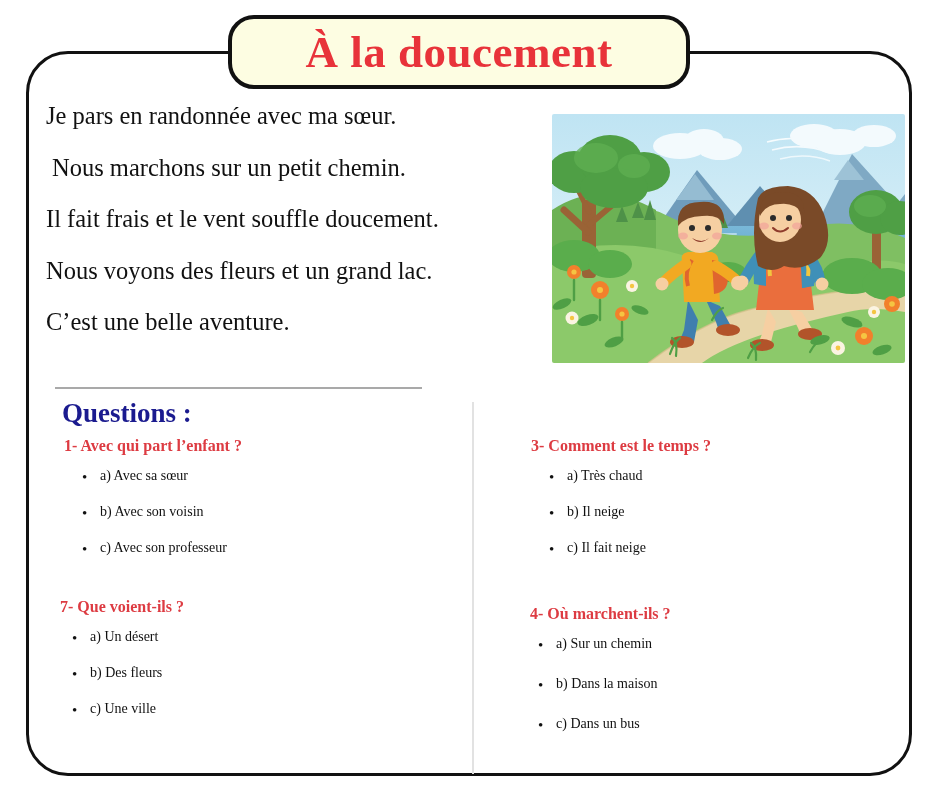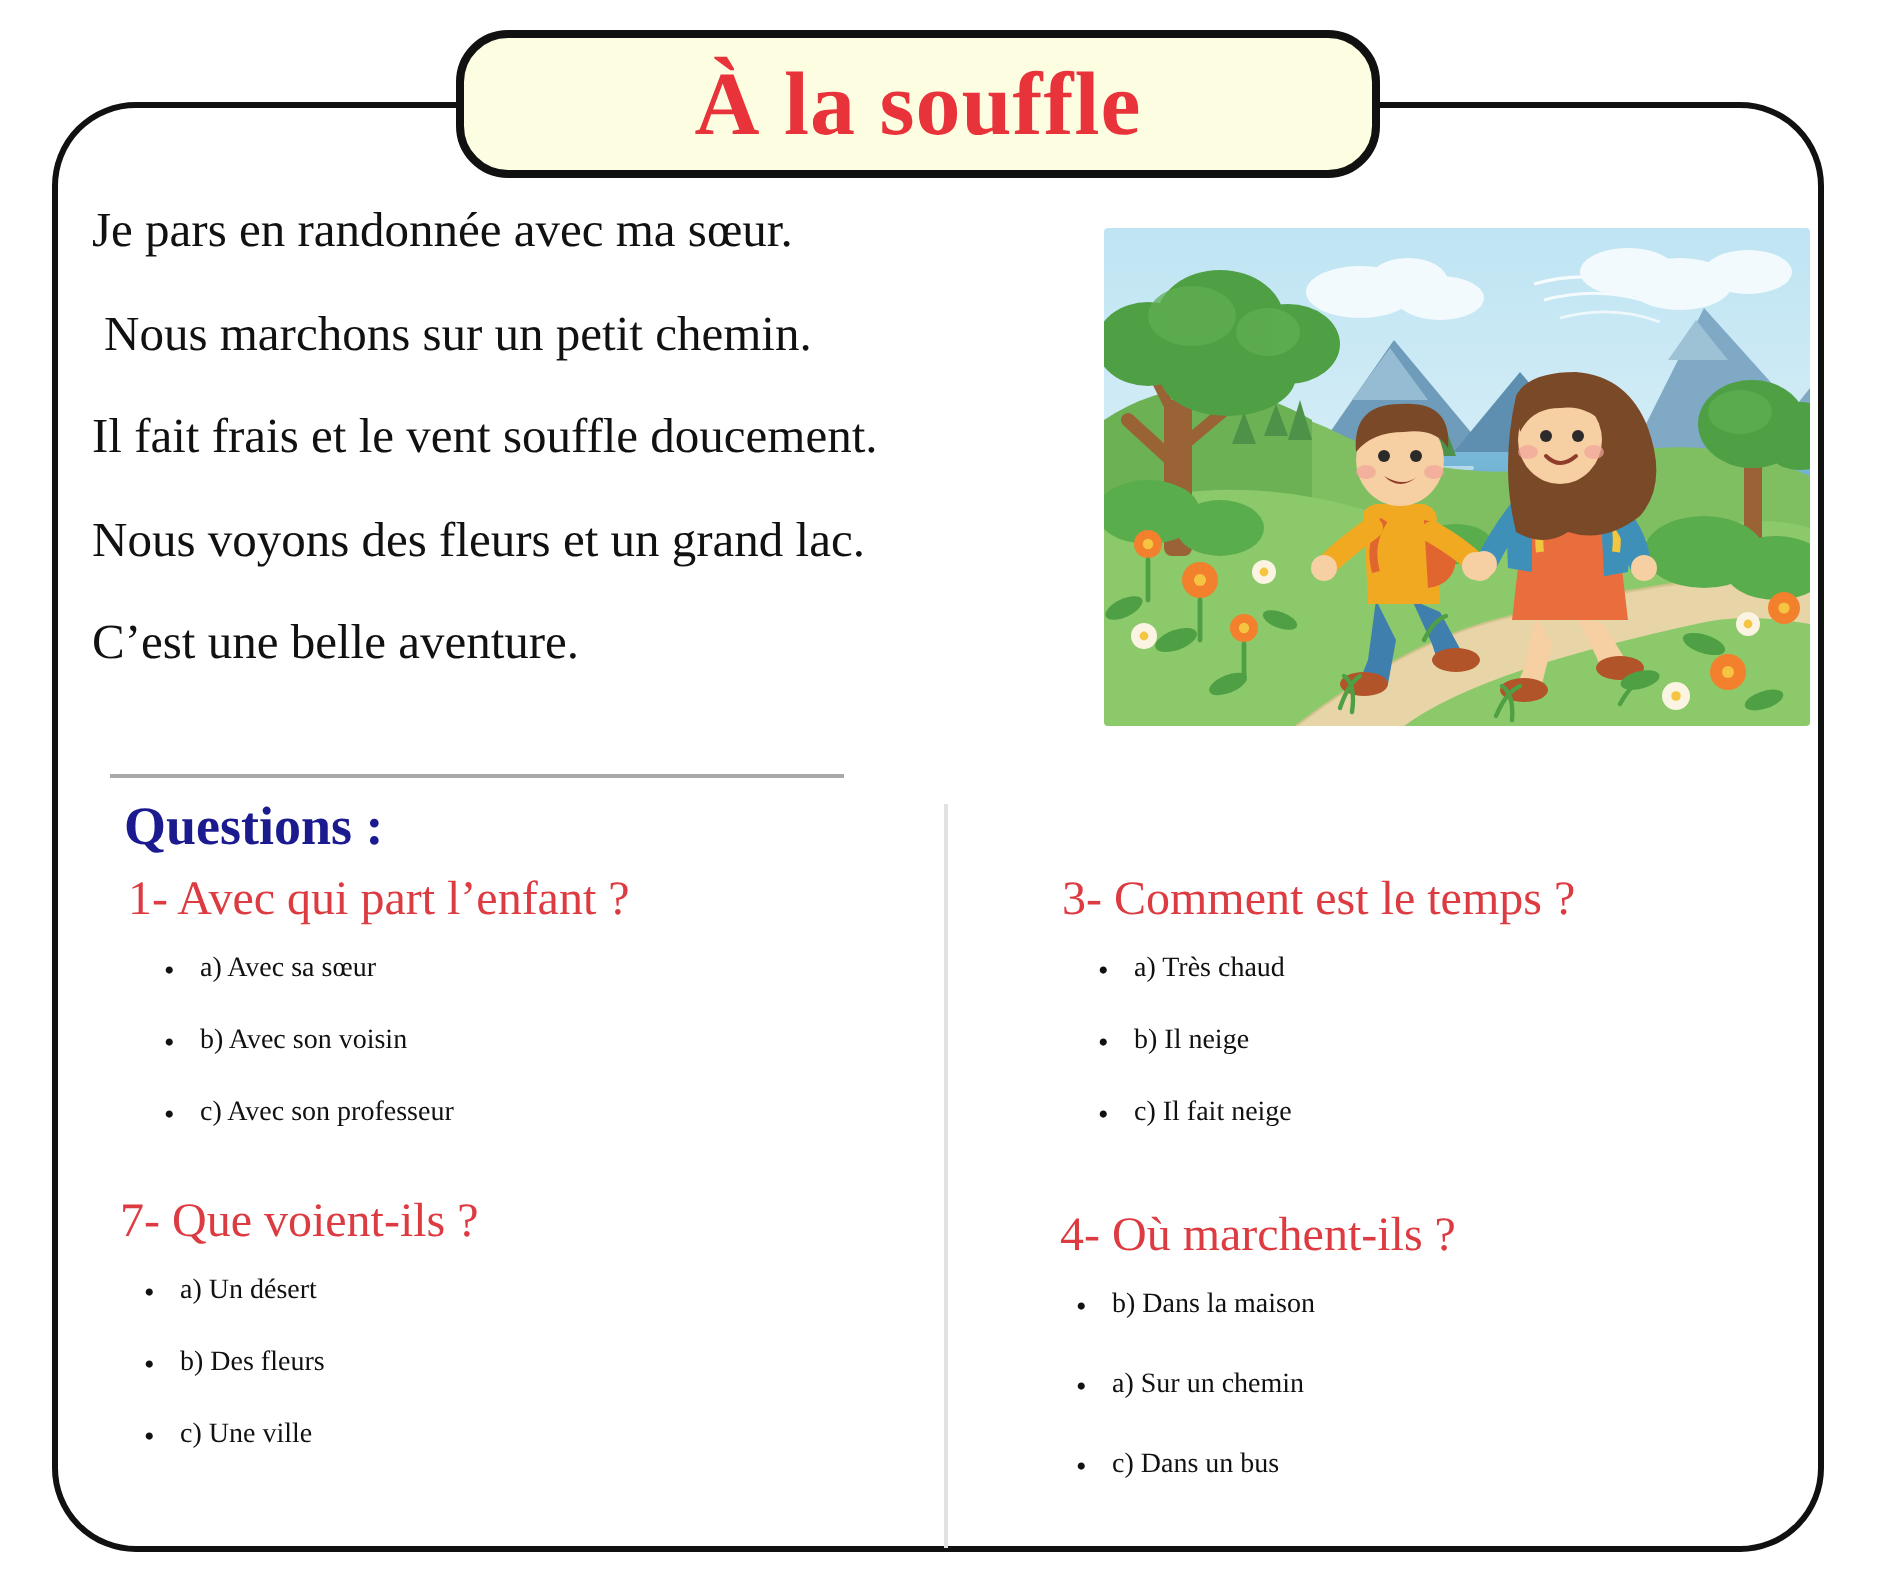--- a/index.html
+++ b/index.html
@@ -111,22 +111,22 @@
     top: 398px;
     font-size: 27px;
     font-weight: bold;
     color: #1b1b8f;
     z-index: 2;
     white-space: nowrap;
   }
 
   .question-block { position: absolute; z-index: 2; }
   .question-title {
-    font-size: 24px;
-    font-weight: normal;
+    font-size: 16px;
+    font-weight: bold;
     color: #dd3b42;
     white-space: nowrap;
     margin: 0 0 13px 0;
   }
   .choice-list {
     list-style: none;
     margin: 0;
     padding: 0;
   }
   .choice-item {
@@ -157,21 +157,21 @@
   #question-4 { left: 530px; top: 605px; }
   #question-4 .choice-list { padding-left: 8px; }
   #question-4 .choice-item { margin-bottom: 24px; }
 </style>
 </head>
 <body>
 
 <div id="worksheet-frame"></div>
 
 <div id="title-box">
-  <span id="title-text">À la souffle</span>
+  <span id="title-text">À la doucement</span>
 </div>
 
 <div id="passage">
   <div class="passage-line indent-1">Je pars en randonnée avec ma sœur.</div>
   <div class="passage-line indent-2">Nous marchons sur un petit chemin.</div>
   <div class="passage-line indent-1">Il fait frais et le vent souffle doucement.</div>
   <div class="passage-line indent-1">Nous voyons des fleurs et un grand lac.</div>
   <div class="passage-line indent-1">C’est une belle aventure.</div>
 </div>
 
@@ -432,17 +432,17 @@
   <ul class="choice-list">
     <li class="choice-item">a) Très chaud</li>
     <li class="choice-item"> b) Il neige</li>
     <li class="choice-item">c) Il fait neige</li>
   </ul>
 </div>
 
 <div class="question-block" id="question-4">
   <p class="question-title">4- Où marchent-ils ?</p>
   <ul class="choice-list">
+    <li class="choice-item">a) Sur un chemin</li>
     <li class="choice-item">b) Dans la maison</li>
-    <li class="choice-item">a) Sur un chemin</li>
     <li class="choice-item">c) Dans un bus</li>
   </ul>
 </div>
 
 </body></html>

